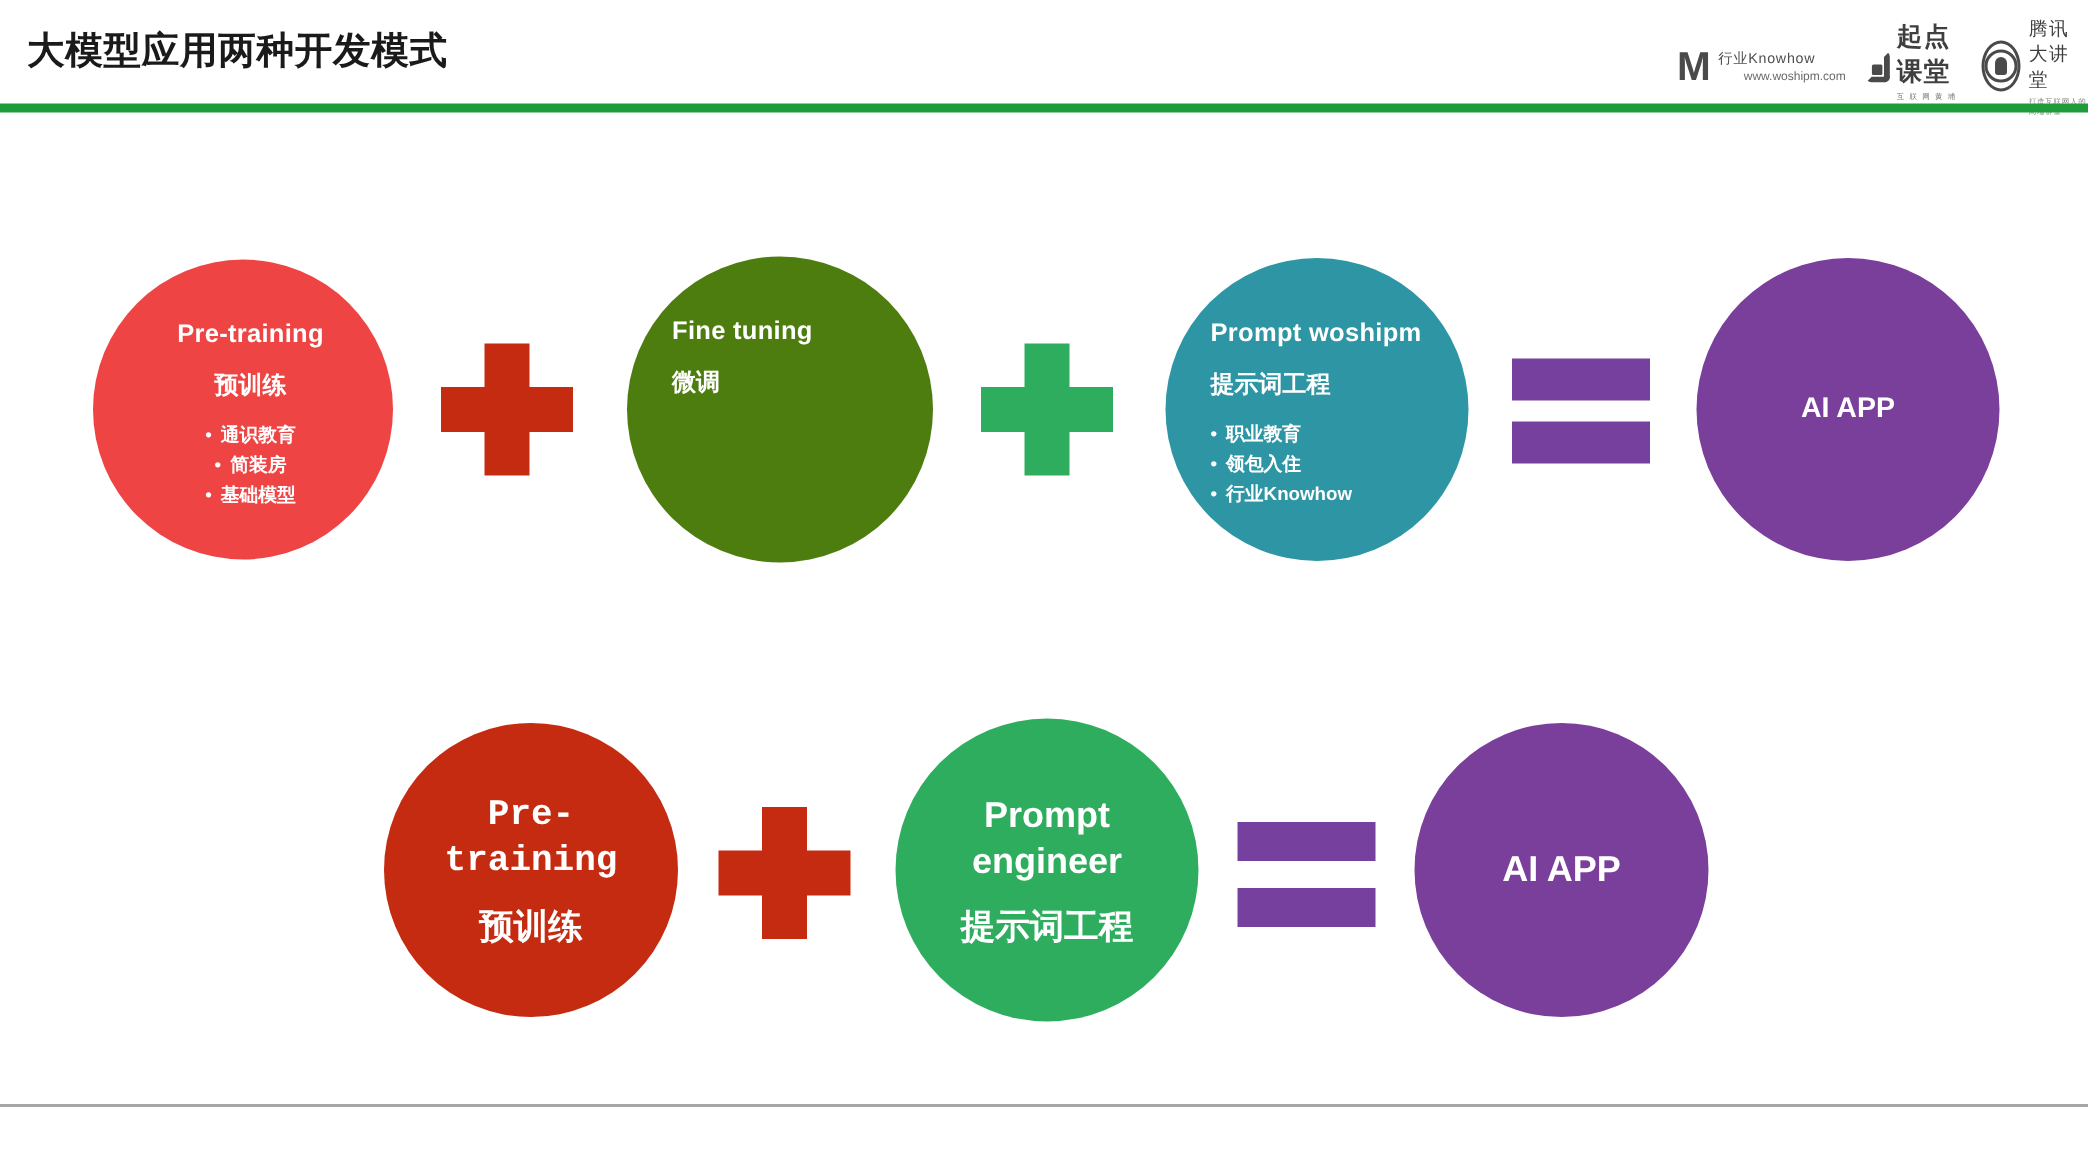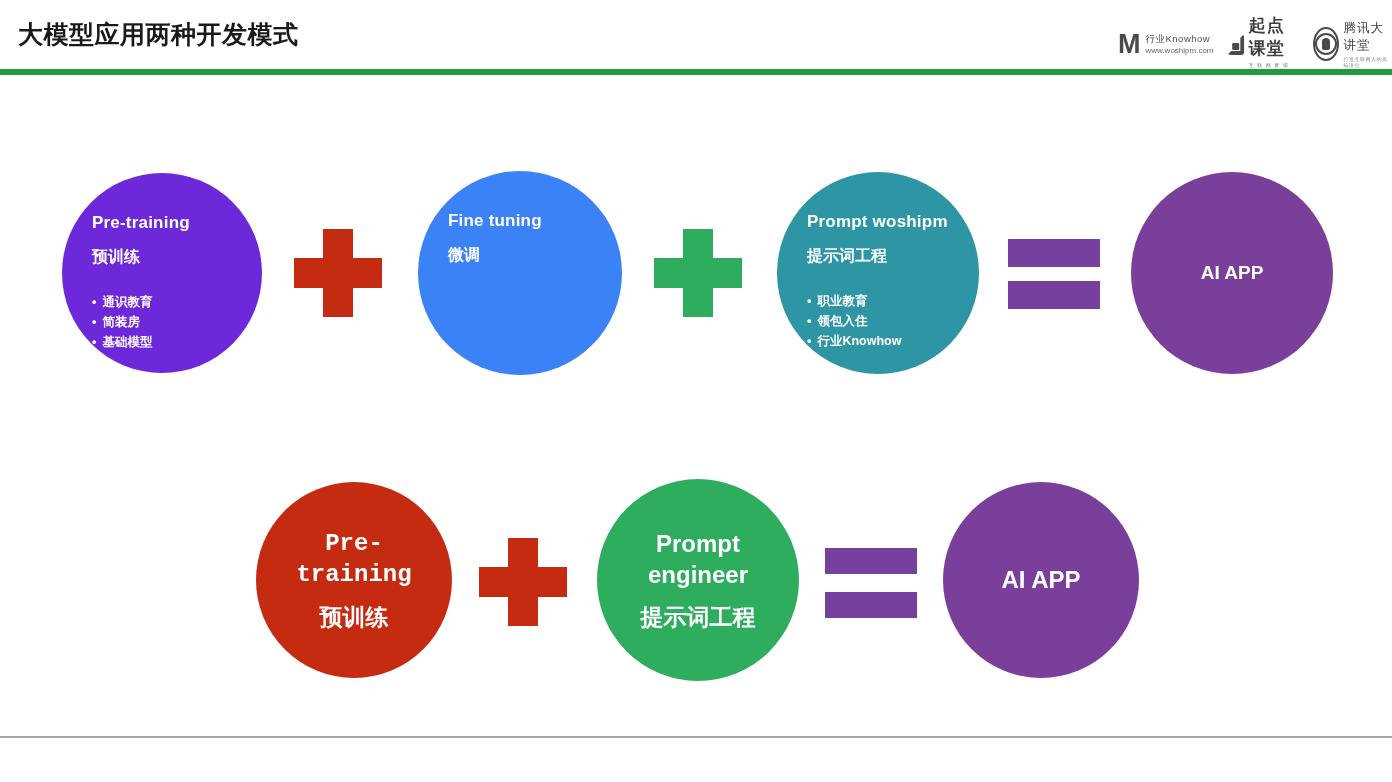--- a/index.html
+++ b/index.html
@@ -19,21 +19,21 @@
   .accent-line { position:absolute; left:0; top:69px; width:100%; height:6px; }
 
   .logos {
     position:absolute; left:1118px; top:22px; height:44px;
     display:flex; align-items:center; gap:13px; color:#4a4a4a;
   }
   .logo { display:flex; align-items:center; gap:5px; }
   .m-icon { font-size:27px; font-weight:800; color:#4a4a4a; line-height:27px; }
   .logo-col { display:flex; flex-direction:column; justify-content:center; }
   .wos-line1 { font-size:9.5px; color:#4f4f4f; letter-spacing:0.5px; }
-  .wos-line2 { font-size:8px; color:#6a6a6a; }
+  .wos-line2 { font-size:8px; color:#6a6a6a;margin-left:17px; }
   .qd-icon {
     position:relative; width:21px; height:21px;
     border:4px solid #4a4a4a; border-radius:4px;
     border-bottom-color:transparent; border-right-color:transparent;
     transform:rotate(180deg);
   }
   .qd-icon::after {
     content:""; position:absolute; left:1px; top:1px;
     width:7px; height:7px; background:#4a4a4a; border-radius:1px;
   }
@@ -59,21 +59,21 @@
   .c2 { left:418px; top:171px; width:204px; height:204px; }
   .c3 { left:777px; top:172px; width:202px; height:202px; }
   .c4 { left:1131px;top:172px; width:202px; height:202px; }
   .c5 { left:256px; top:482px; width:196px; height:196px;font-family:Liberation Mono, monospace; }
   .c6 { left:597px; top:479px; width:202px; height:202px; }
   .c7 { left:943px; top:482px; width:196px; height:196px; }
 
   .circle-detail { padding:40px 20px 0 30px; }
   .c-title { font-size:17px; font-weight:bold; letter-spacing:0.2px; }
   .c-sub   { margin-top:14px; font-size:16px; font-weight:bold; }
-  .c-bullets { margin-top:24px; list-style:none; }
+  .c-bullets { margin-top:12px; list-style:none; }
   .c-bullets li { font-size:12.5px; font-weight:bold; line-height:20px; }
   .c-bullets li::before { content:"•"; margin-right:6px; }
 
   .circle-center { display:flex; flex-direction:column; align-items:center; justify-content:center; text-align:center; }
   .r1-result { font-size:19px; font-weight:bold; }
   .b-line { font-size:24px; font-weight:bold; line-height:31px; }
   .b-sub  { margin-top:12px; font-size:23px; font-weight:bold; }
   .r2-result { font-size:24px; font-weight:bold; }
 
   
@@ -121,36 +121,36 @@
       <span class="tx-icon"></span>
       <div class="logo-col">
         <span class="tx-name">腾讯大讲堂</span>
         <span class="tx-tag">打造互联网人的高端讲堂</span>
       </div>
     </div>
   </div>
 
   <div class="accent-line" style="background-color: rgb(30, 156, 59);"></div>
 
-  <div class="circle c1 circle-detail" style="background-color: #6d28d9;">
+  <div class="circle c1 circle-detail" style="background-color: #ef4444; text-align: center;">
     <div class="c-title">Pre-training</div>
     <div class="c-sub">预训练</div>
     <ul class="c-bullets">
       <li>通识教育</li>
       <li>简装房</li>
       <li>基础模型</li>
     </ul>
   </div>
 
   <div class="plus p1" style="color: rgb(197, 43, 16);">
     <span class="bar-h"></span>
       <span class="bar-v"></span>
   </div>
 
-  <div class="circle c2 circle-detail" style="background-color: #3b82f6;">
+  <div class="circle c2 circle-detail" style="background-color: #4d7c0f;">
     <div class="c-title">Fine tuning</div>
     <div class="c-sub">微调</div>
   </div>
 
   <div class="plus p2" style="color: rgb(47, 173, 95);">
     <span class="bar-h"></span>
       <span class="bar-v"></span>
   </div>
 
   <div class="circle c3 circle-detail" style="background-color: rgb(45, 149, 164);">

